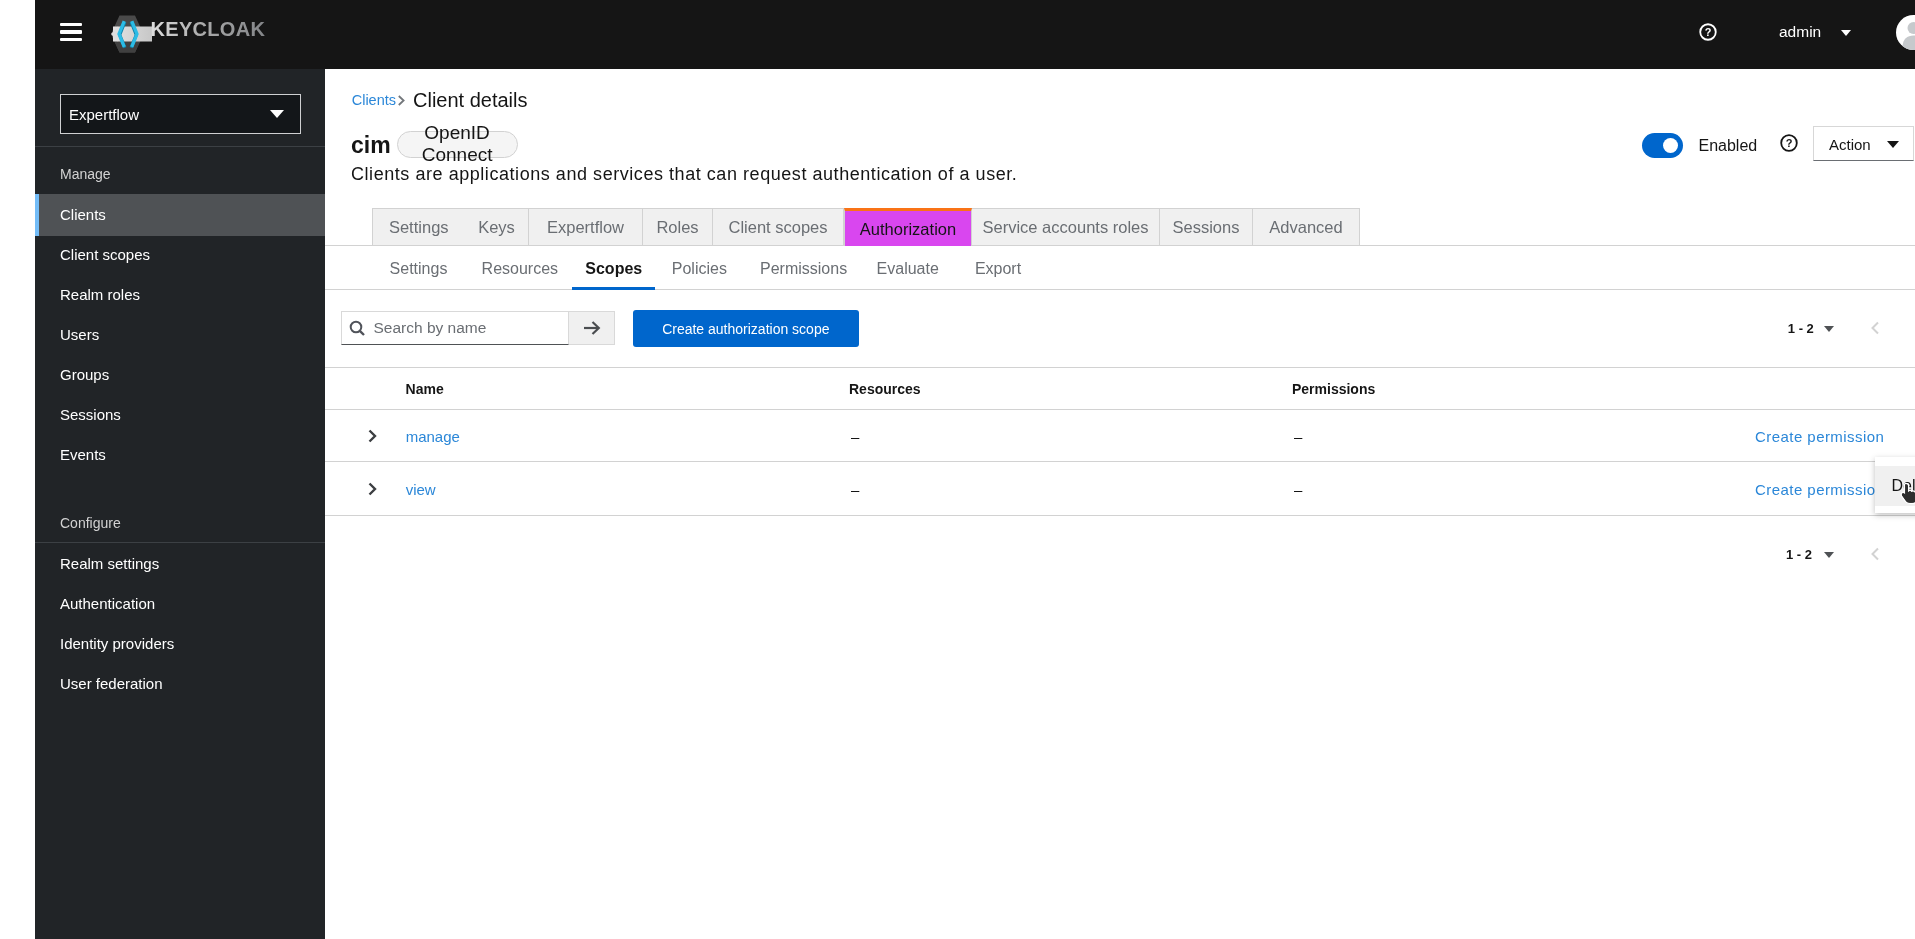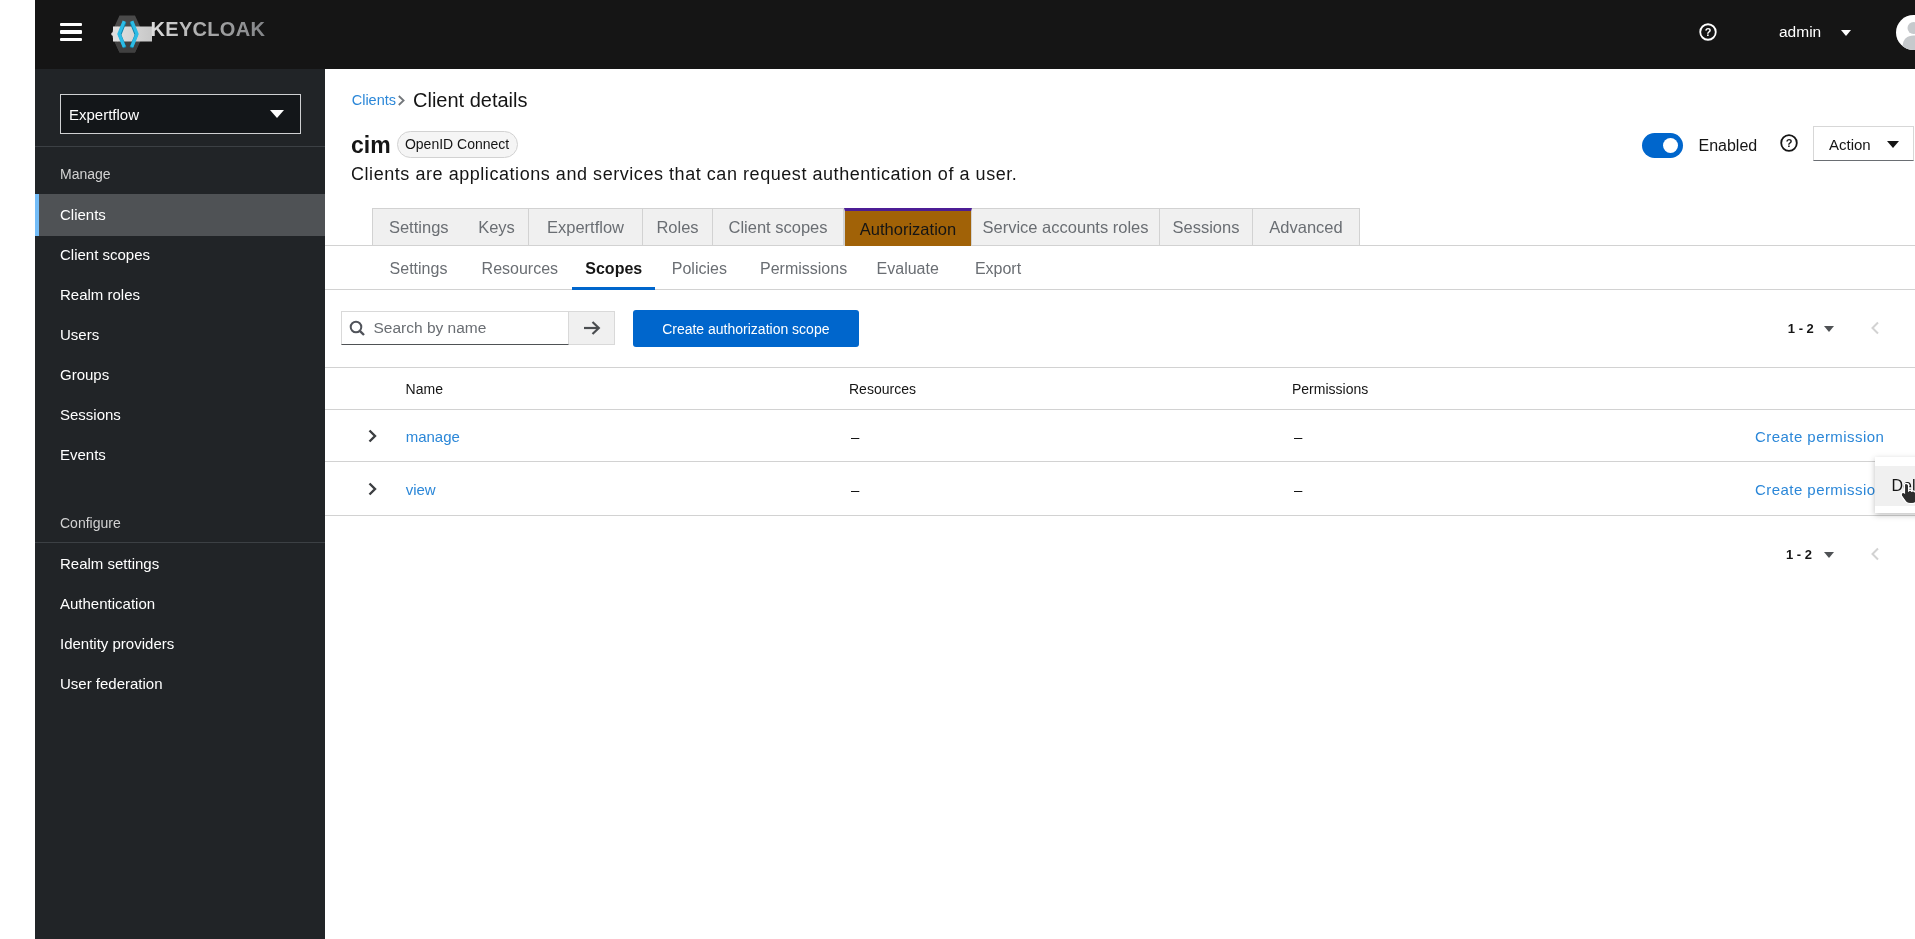--- a/index.html
+++ b/index.html
@@ -21,24 +21,24 @@
   border:1px solid #cfd0d2; }
 .navsec { color:#d2d2d2; font-size:14px; left:25px; }
 .navitem { color:#fff; font-size:15px; left:25px; }
 .divider { left:0; width:290px; height:1px; background:#3c4044; }
 #navactive { left:0; top:194px; width:290px; height:42px; background:#4f5255;
   border-left:4px solid #73bcf7; }
 
 .tab { top:208px; height:37px; background:#f0f0f0; border:1px solid #d2d2d2;
   border-bottom:none; color:#6a6e73; font-size:16.5px; text-align:center; }
 .tab span { position:absolute; left:0; right:0; top:50%; transform:translateY(-50%); }
-#tabactive { background:#a16207; border-top:3px solid #4c1d95; color:#151515; height:38px; z-index:2; }
+#tabactive { background:#d946ef; border-top:3px solid #f97316; color:#151515; height:38px; z-index:2; }
 .stab { font-size:16px; color:#6a6e73; }
 .cell { font-size:15px; }
-.thead { font-size:14px; font-weight:normal; color:#151515; }
+.thead { font-size:14px; font-weight:bold; color:#151515; }
 .pgnum { font-weight:bold; font-size:13px; color:#151515; }
 .caret-dn { width:0; height:0; border-left:5.5px solid transparent;
   border-right:5.5px solid transparent; border-top:6.5px solid #fff; }
 </style>
 </head>
 <body>
 <div id="app">
   <div id="header" class="abs"></div>
   <div id="sidebar" class="abs"></div>
   <div id="main" class="abs"></div>
@@ -100,21 +100,21 @@
   <div class="abs navitem vc" style="top:642.5px">Identity providers</div>
   <div class="abs navitem vc" style="top:682.5px">User federation</div>
 
   <div class="abs vc link" style="left:316.7px;top:100px;font-size:14.5px">Clients</div>
   <svg class="abs" style="left:362px;top:95px" width="8" height="11" viewBox="0 0 8 11">
     <path d="M1.8 1 L6.6 5.5 L1.8 10" fill="none" stroke="#73777b" stroke-width="1.8"></path>
   </svg>
   <div class="abs vc dk" style="left:378px;top:100px;font-size:20px">Client details</div>
   <div class="abs vc dk" style="left:316px;top:145px;font-size:23px;font-weight:bold">cim</div>
   <div class="abs" style="left:361.6px;top:130.5px;width:121px;height:27.5px;background:#f5f5f5;border:1px solid #d2d2d2;border-radius:14px;">
-    <span class="abs" style="left:0;right:0;top:50%;transform:translateY(-50%);text-align:center;font-size:14px;color:#151515">OpenID Connect</span>
+    <span class="abs" style="left:0;right:0;top:50%;transform:translateY(-50%);text-align:center;font-size:19px;color:#151515">OpenID Connect</span>
   </div>
   <div class="abs vc dk" style="left:316px;top:173.6px;font-size:18px;letter-spacing:0.55px">Clients are applications and services that can request authentication of a user.</div>
 
   <div class="abs" style="left:1606.7px;top:133px;width:41px;height:25px;border-radius:12.5px;background:#0066cc"></div>
   <div class="abs" style="left:1627.8px;top:138px;width:15px;height:15px;border-radius:50%;background:#fff"></div>
   <div class="abs vc dk" style="left:1663.5px;top:145.5px;font-size:16px">Enabled</div>
   <svg class="abs" style="left:1744.5px;top:133.5px" width="18" height="18" viewBox="0 0 18 18">
     <circle cx="9" cy="9" r="7.8" fill="none" stroke="#151515" stroke-width="1.8"></circle>
     <text x="9" y="13" font-size="11" font-weight="bold" fill="#151515" text-anchor="middle">?</text>
   </svg>

